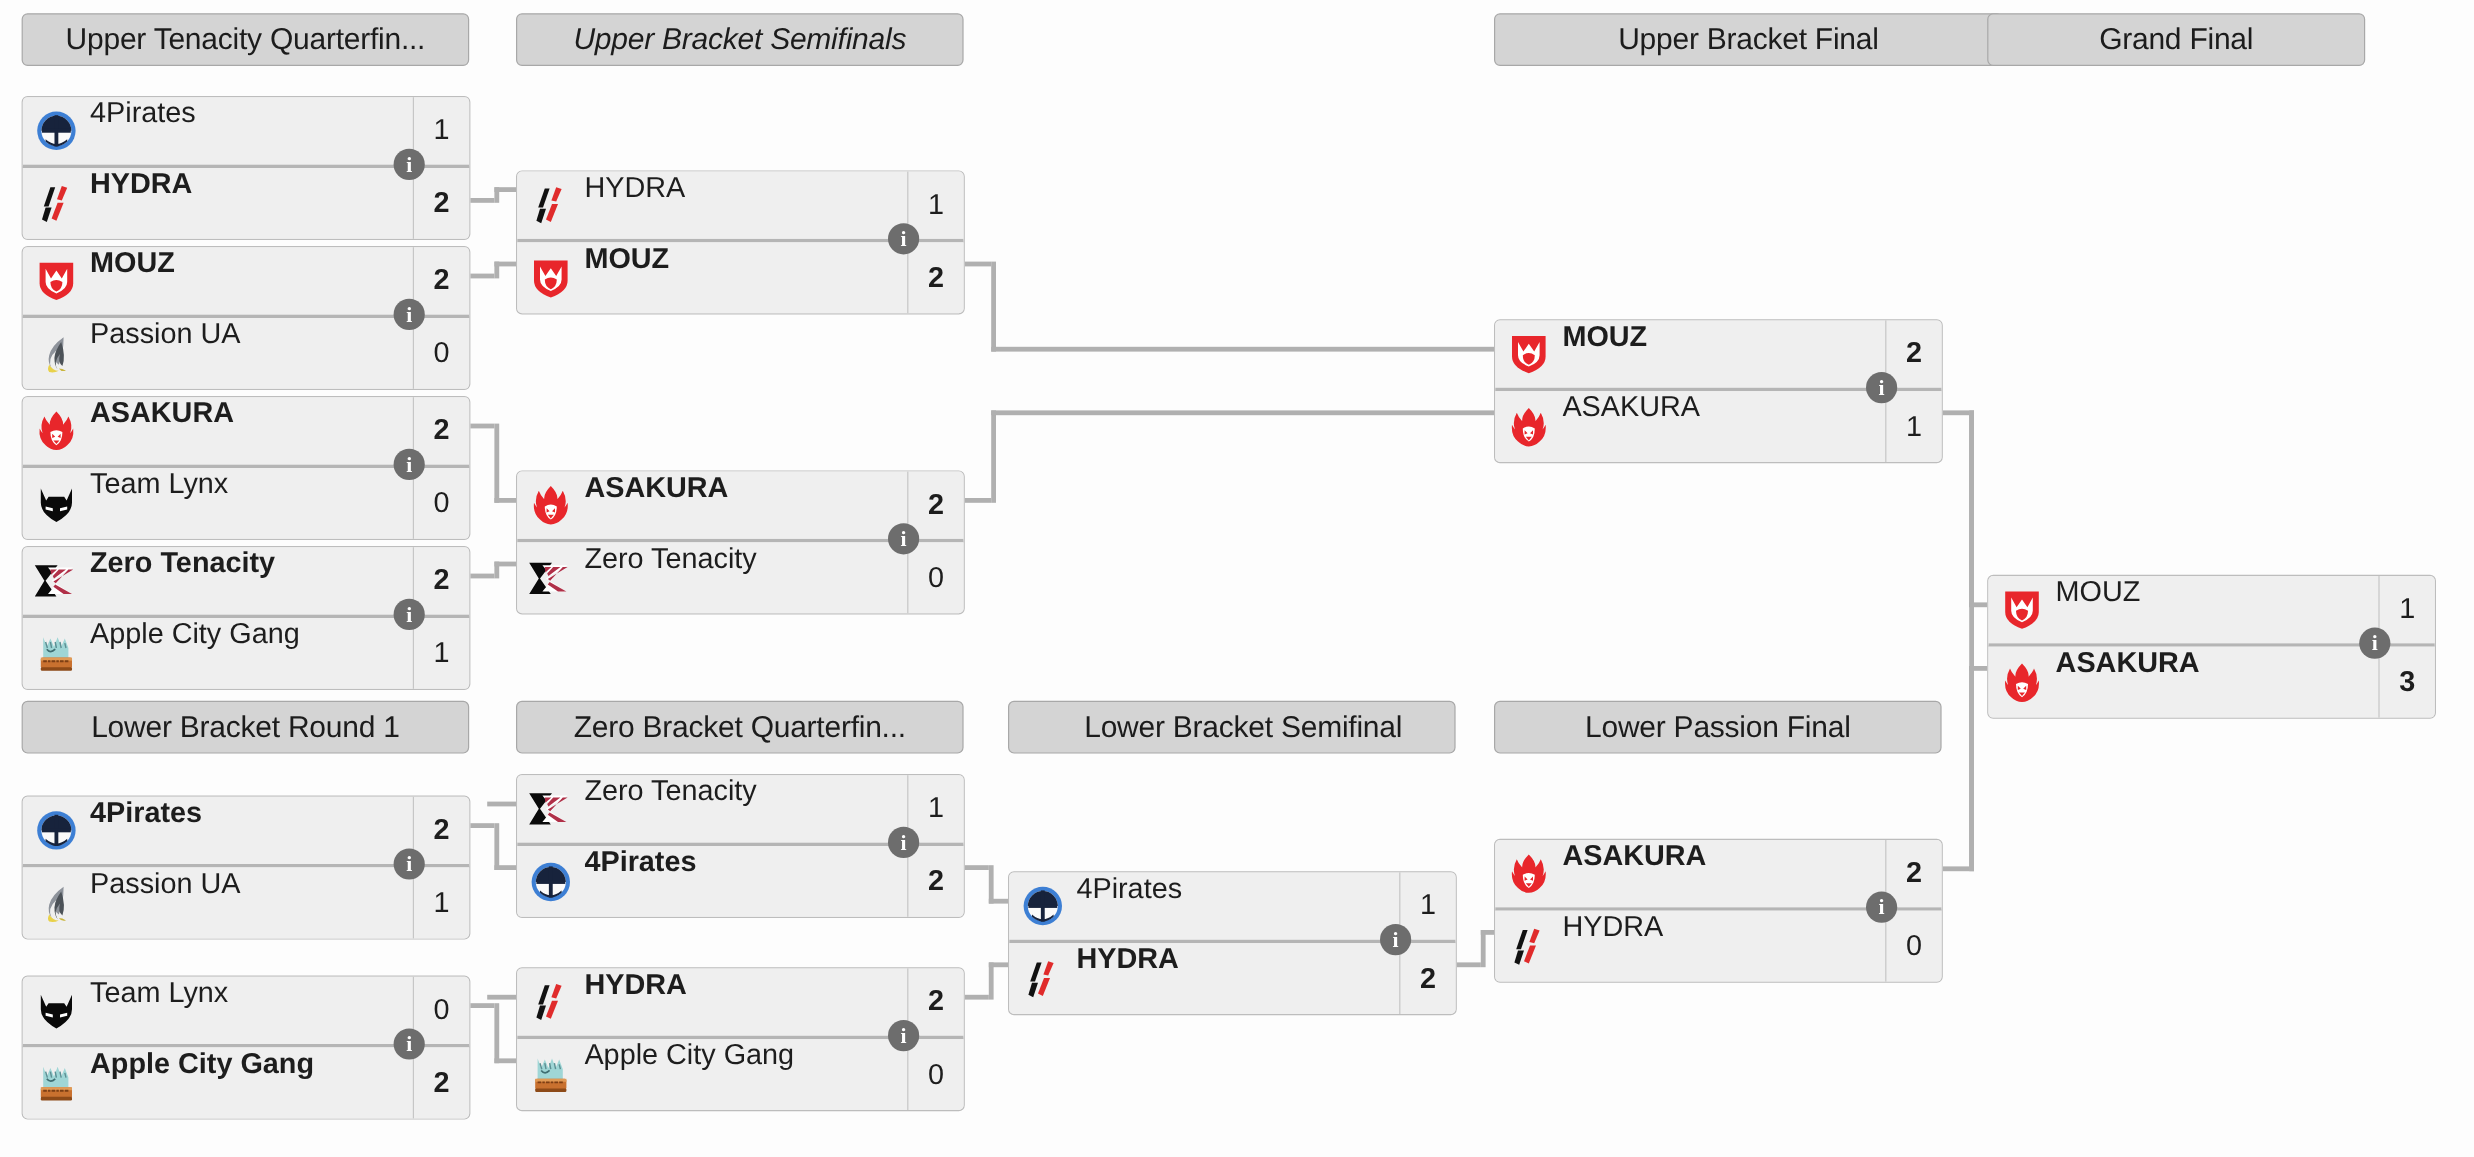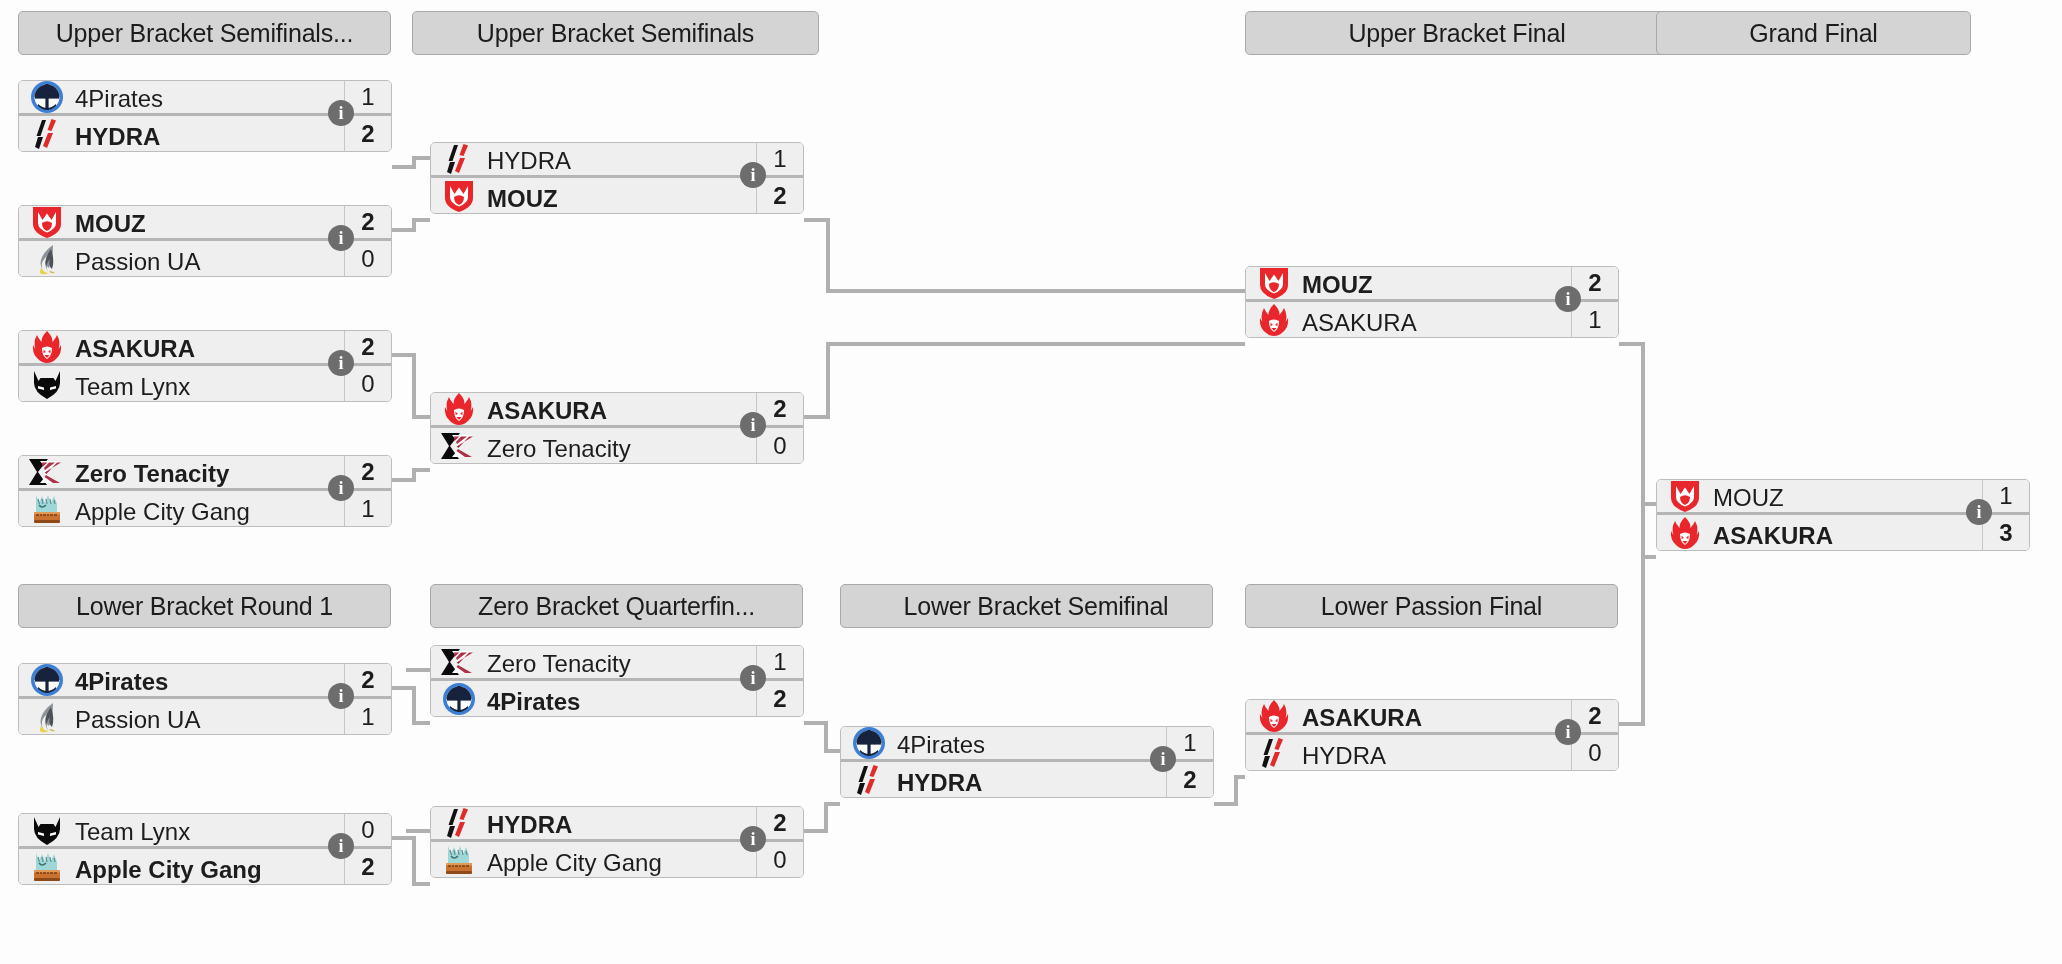--- a/index.html
+++ b/index.html
@@ -31,23 +31,23 @@
   .match {
     position: absolute;
     width: 374px;
     background: #efefef;
     border: 1px solid #bdbdbd;
     border-radius: 5px;
     overflow: visible;
   }
   .row {
     position: relative;
-    height: 35px;
+    height: 59px;
     display: flex;
-    align-items: flex-end;
+    align-items: flex-start;
     background: #efefef;
   }
   .row.top { border-bottom: 3px solid #b5b5b5; border-radius: 4px 4px 0 0; }
   .row.bot { border-radius: 0 0 4px 4px; }
 
   .logo {
     width: 56px; min-width: 56px;
     height: 100%;
     display: flex; align-items: center; justify-content: center;
   }
@@ -141,22 +141,22 @@
       <div class="ln h" style="left: 1214px; top: 802px; width: 20px;"></div>
       <div class="ln v" style="left: 1234px; top: 775px; height: 31px;"></div>
       <div class="ln h" style="left: 1234px; top: 775px; width: 11px;"></div>
       <div class="ln v" style="left: 1641px; top: 342px; height: 384px;"></div>
       <div class="ln h" style="left: 1641px; top: 722px;"></div>
       <div class="ln h" style="left: 1619px; top: 722px; width: 22px;"></div>
       <div class="ln v" style="left: 1641px; top: 555px; height: 171px;"></div>
       <div class="ln h" style="left: 1641px; top: 555px; width: 15px;"></div>
     </div>
   <div id="headers">
-      <div class="round-header" style="left: 18px; top: 11px; width: 373px;">Upper Bracket Semifinals...</div>
-      <div class="round-header" style="left: 412px; top: 11px; width: 407px;">Upper Bracket Semifinals</div>
+      <div class="round-header" style="left: 18px; top: 11px; width: 373px;">Upper Tenacity Quarterfin...</div>
+      <div class="round-header" style="left: 430px; top: 11px; width: 373px; font-style: italic;">Upper Bracket Semifinals</div>
       <div class="round-header" style="left: 1245px; top: 11px; width: 424px;">Upper Bracket Final</div>
       <div class="round-header" style="left: 1656px; top: 11px; width: 315px;">Grand Final</div>
       <div class="round-header" style="left: 18px; top: 584px; width: 373px;">Lower Bracket Round 1</div>
       <div class="round-header" style="left: 430px; top: 584px; width: 373px;">Zero Bracket Quarterfin...</div>
       <div class="round-header" style="left: 840px; top: 584px; width: 373px; padding-left: 27px;">Lower Bracket Semifinal</div>
       <div class="round-header" style="left: 1245px; top: 584px; width: 373px;">Lower Passion Final</div>
     </div>
   <div id="cards">
       <div class="match" style="left: 18px; top: 80px;">
         <div class="row top">

